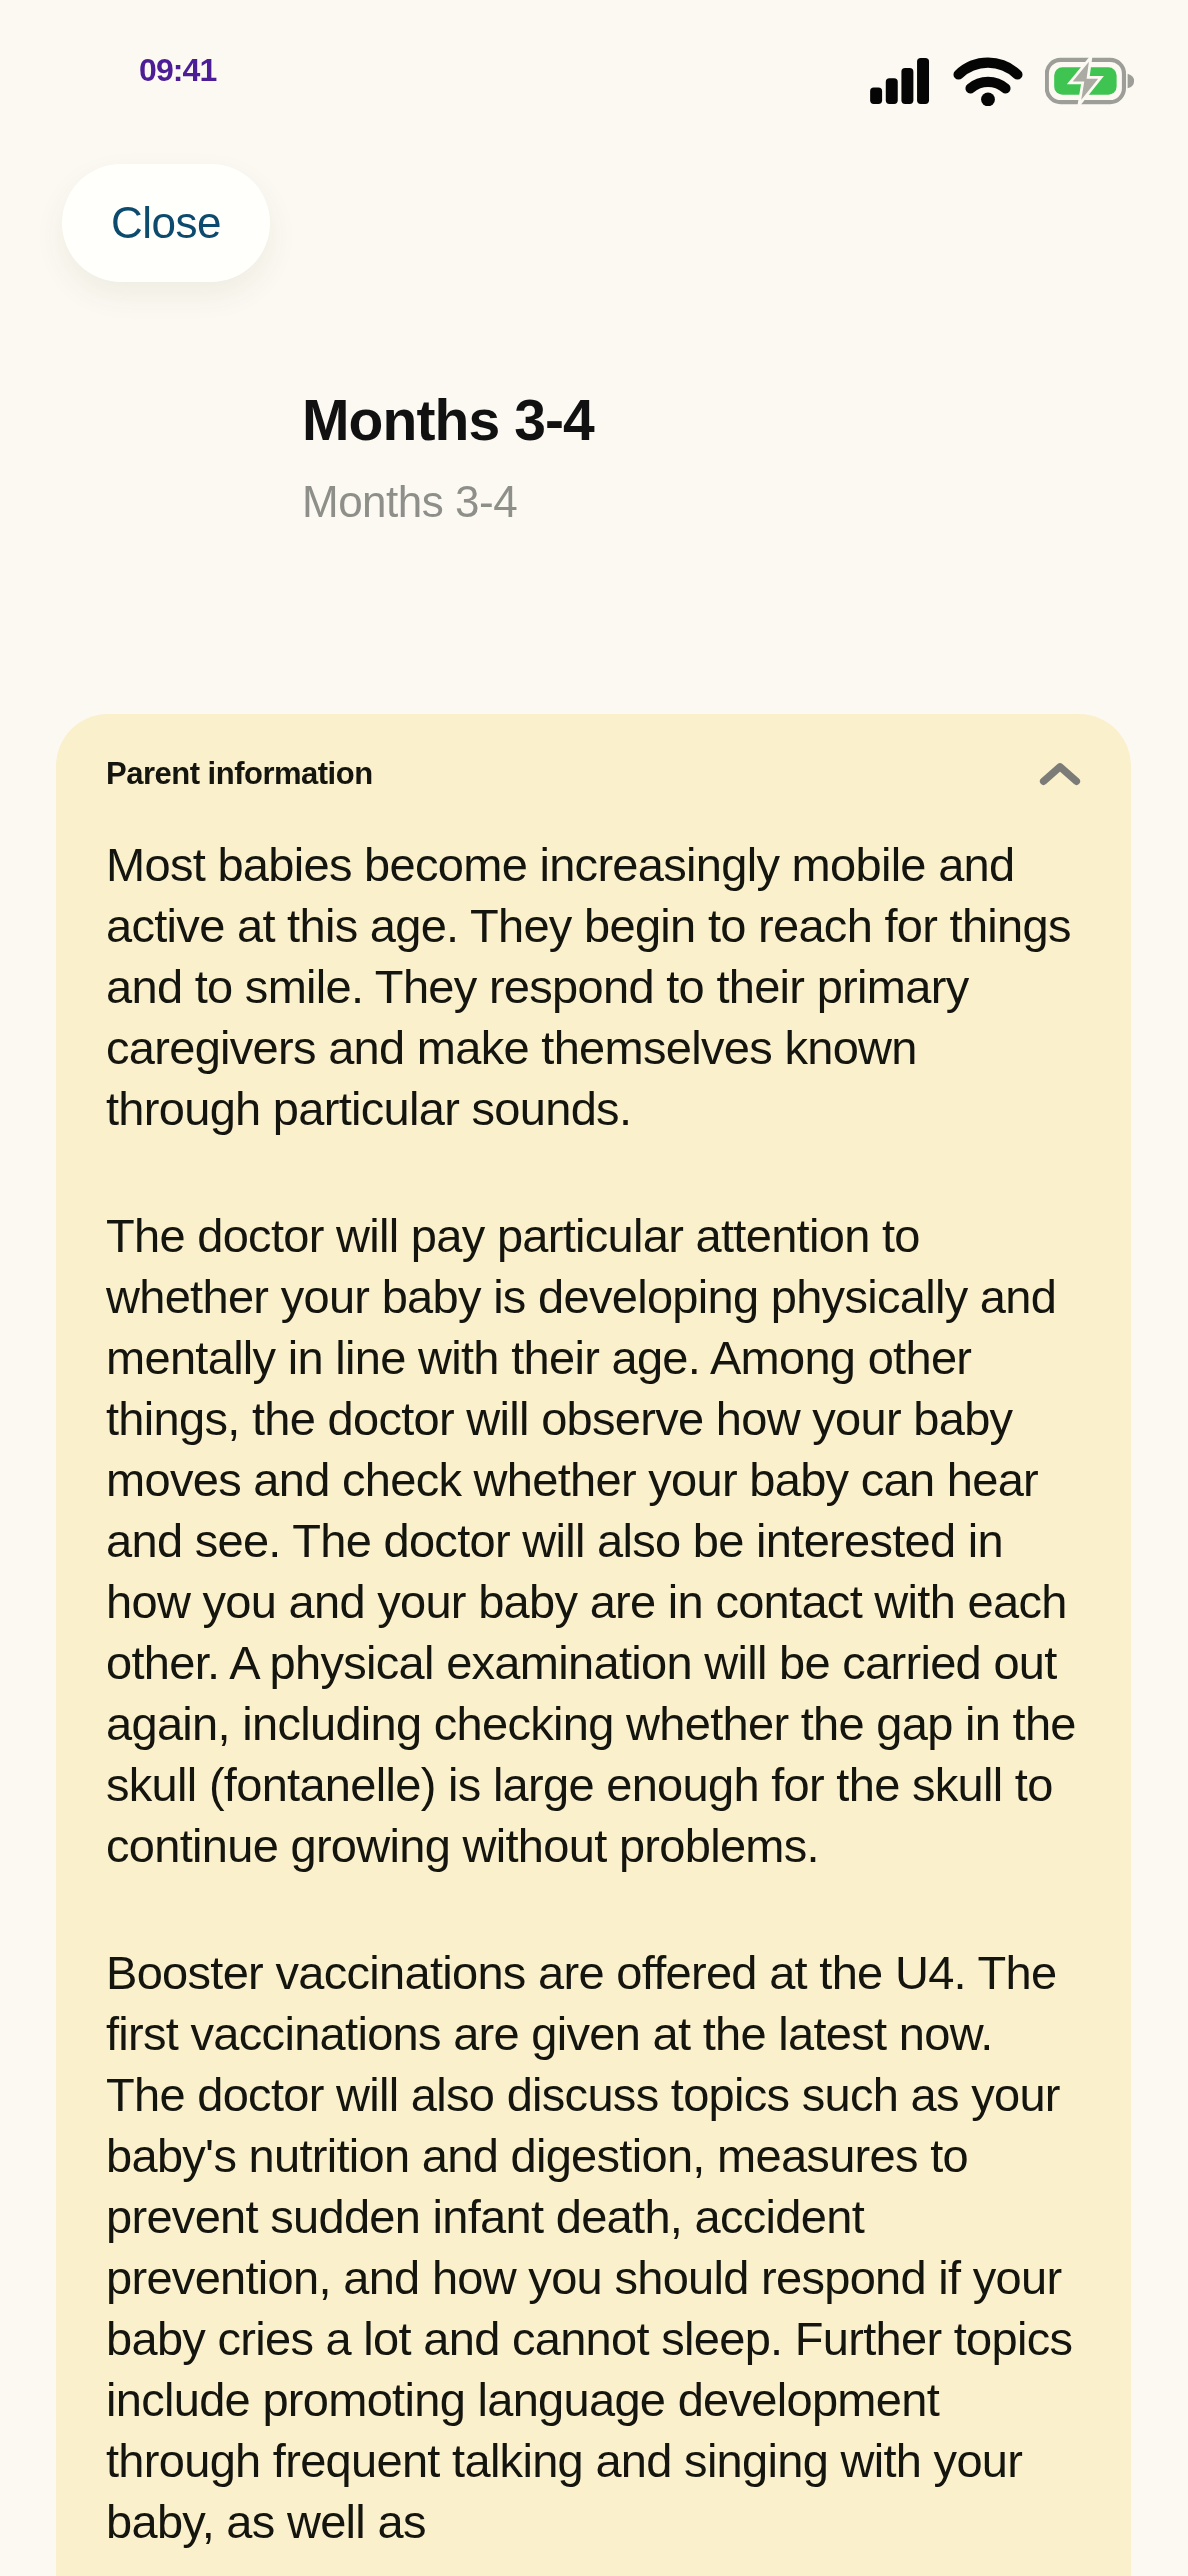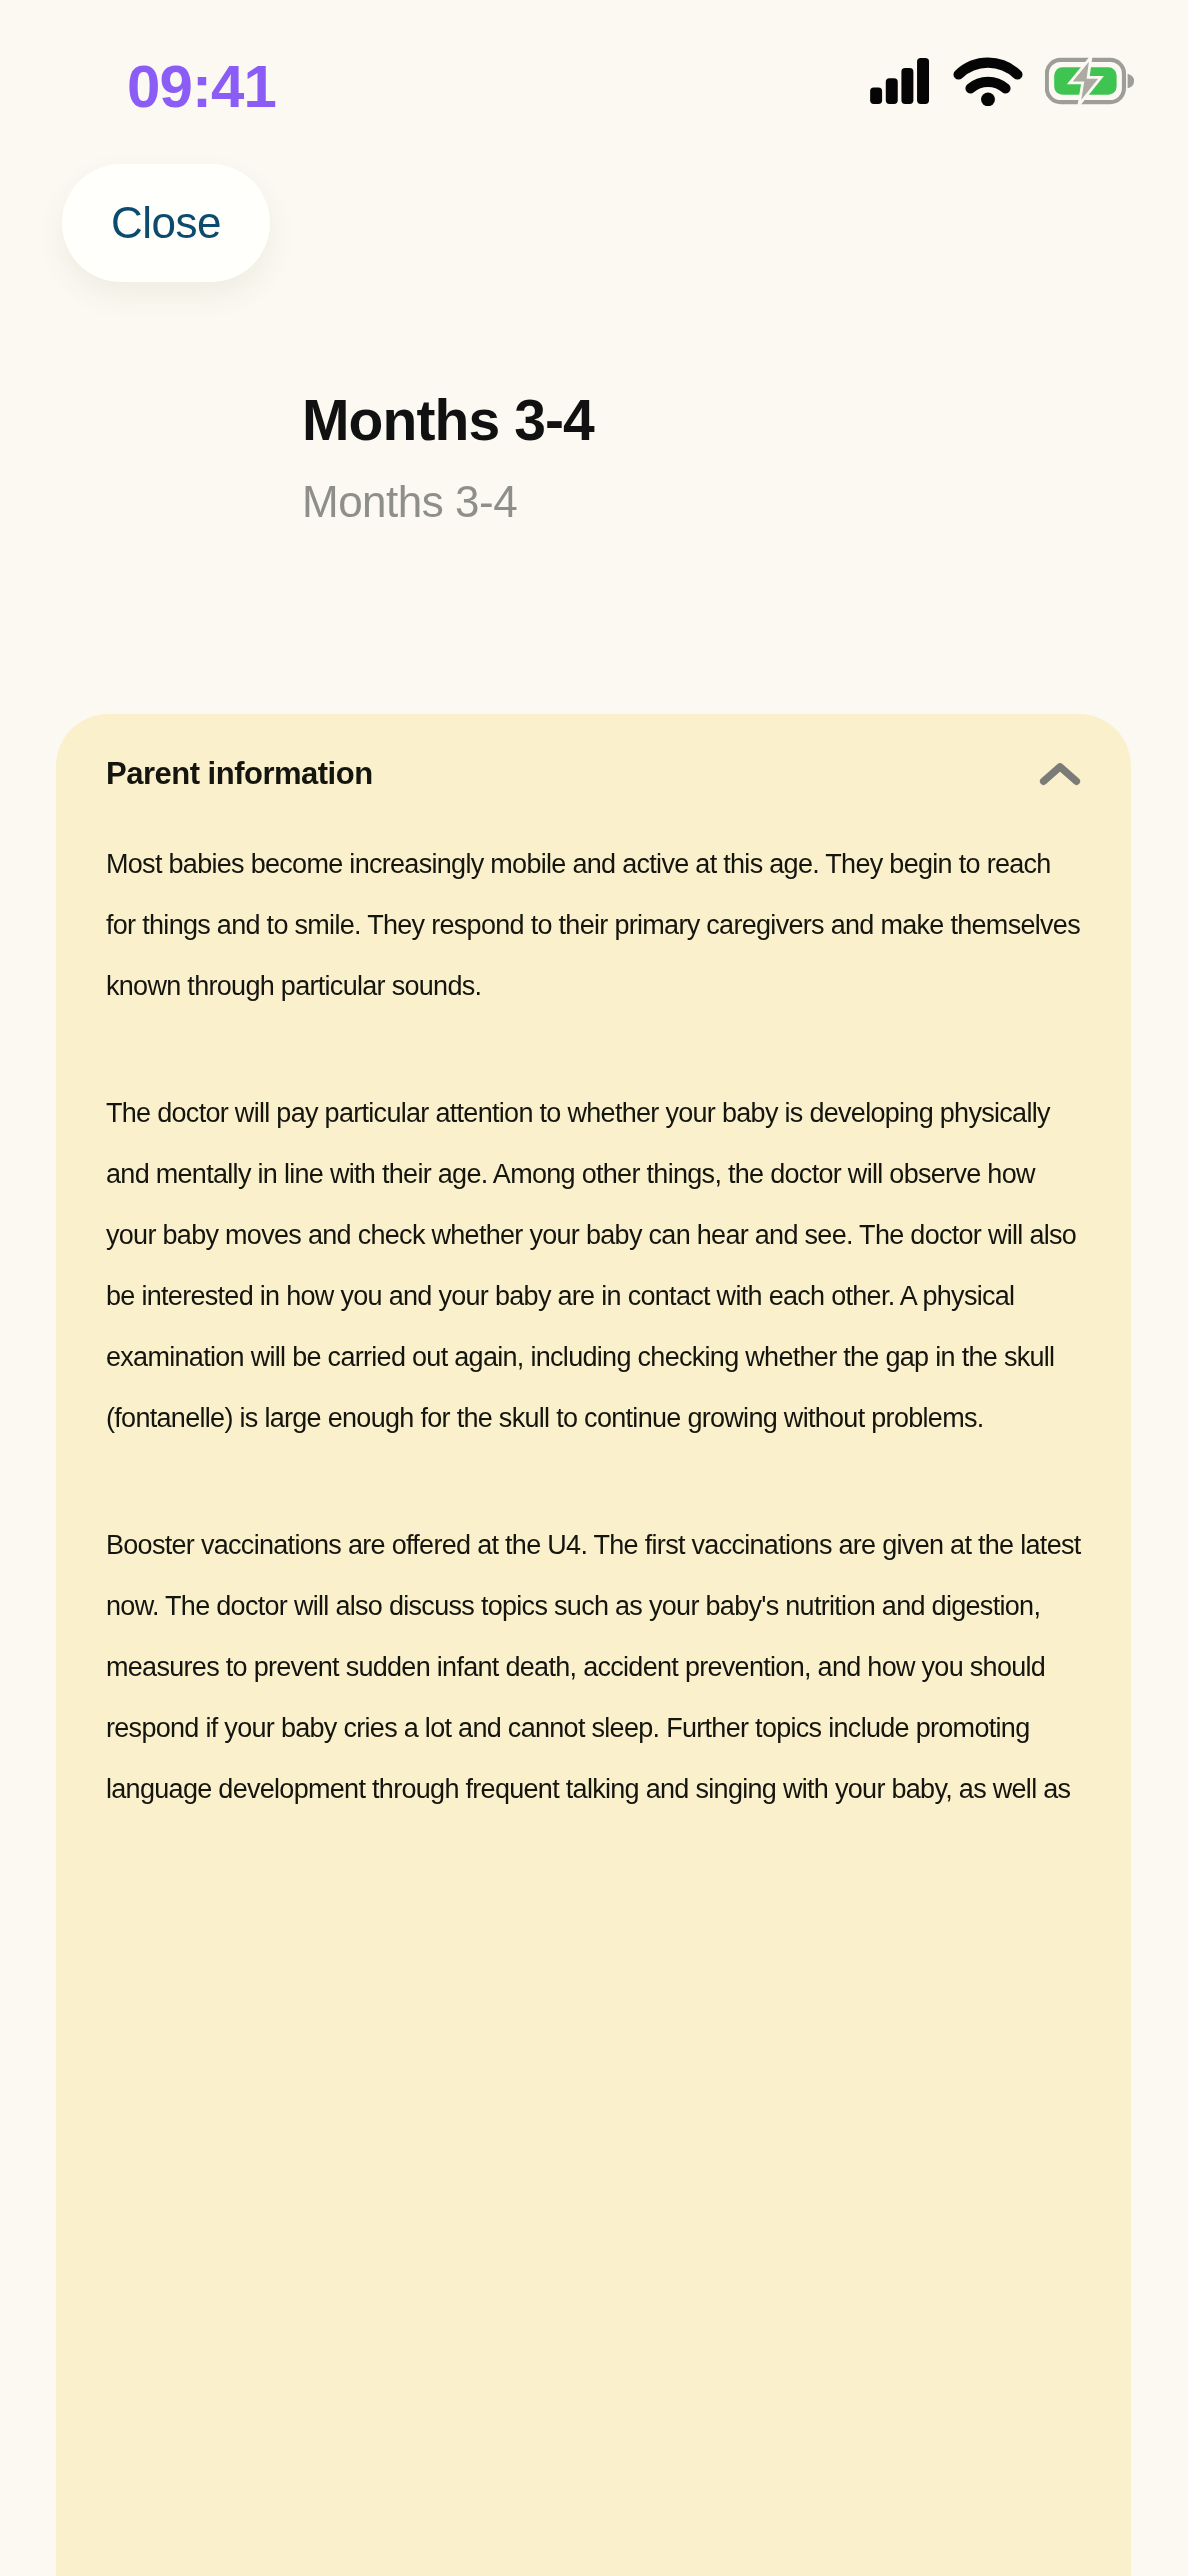--- a/index.html
+++ b/index.html
@@ -5,22 +5,22 @@
   html,body{margin:0;padding:0;}
   body{
     width:1188px;height:2576px;overflow:hidden;
     font-family:"Liberation Sans","DejaVu Sans",sans-serif;
     background:#FBF9F2;
   }
   .page{position:relative;width:1188px;height:2576px;background:#FBF9F2;}
 
   
   .status-time{
-    position:absolute;left:127px;top:52px;
-    font-size:60px;font-weight:700;letter-spacing:-0.9px;color:#8b5cf6;
+    position:absolute;left:139px;top:52px;
+    font-size:32px;font-weight:700;letter-spacing:-0.9px;color:#4c1d95;
   }
   .status-icons{
     position:absolute;right:53px;top:55px;
     display:flex;align-items:center;gap:22px;height:52px;
   }
   .status-icons svg{display:block;}
 
   
   .close-btn{
     position:absolute;left:62px;top:164px;
@@ -71,21 +71,21 @@
   }
   .card-header{
     display:flex;align-items:center;justify-content:space-between;
     margin-bottom:42px;cursor:pointer;
   }
   .card-title{
     margin:0;font-size:31px;font-weight:700;color:#15150F;letter-spacing:-0.5px;
   }
   .card-body p{
     margin:0 0 66px 0;
-    font-size:27px;line-height:61px;letter-spacing:-0.7px;
+    font-size:47px;line-height:61px;letter-spacing:-0.7px;
     color:#15150F;
   }
   .card-body p:last-child{margin-bottom:0;}
 </style>
 </head>
 <body>
 
 <div class="page">
 
   <span class="status-time">09:41</span>

